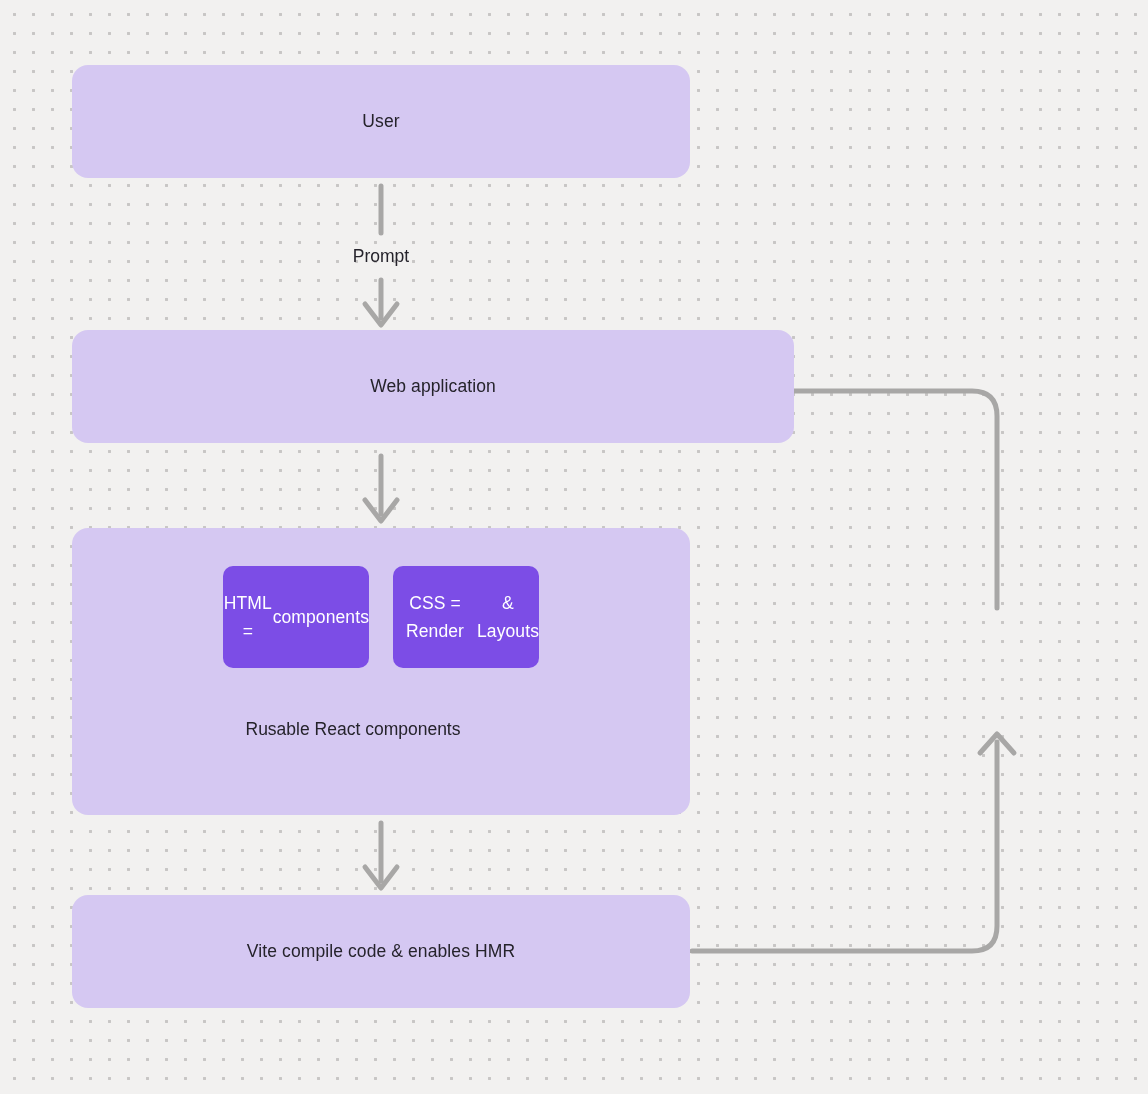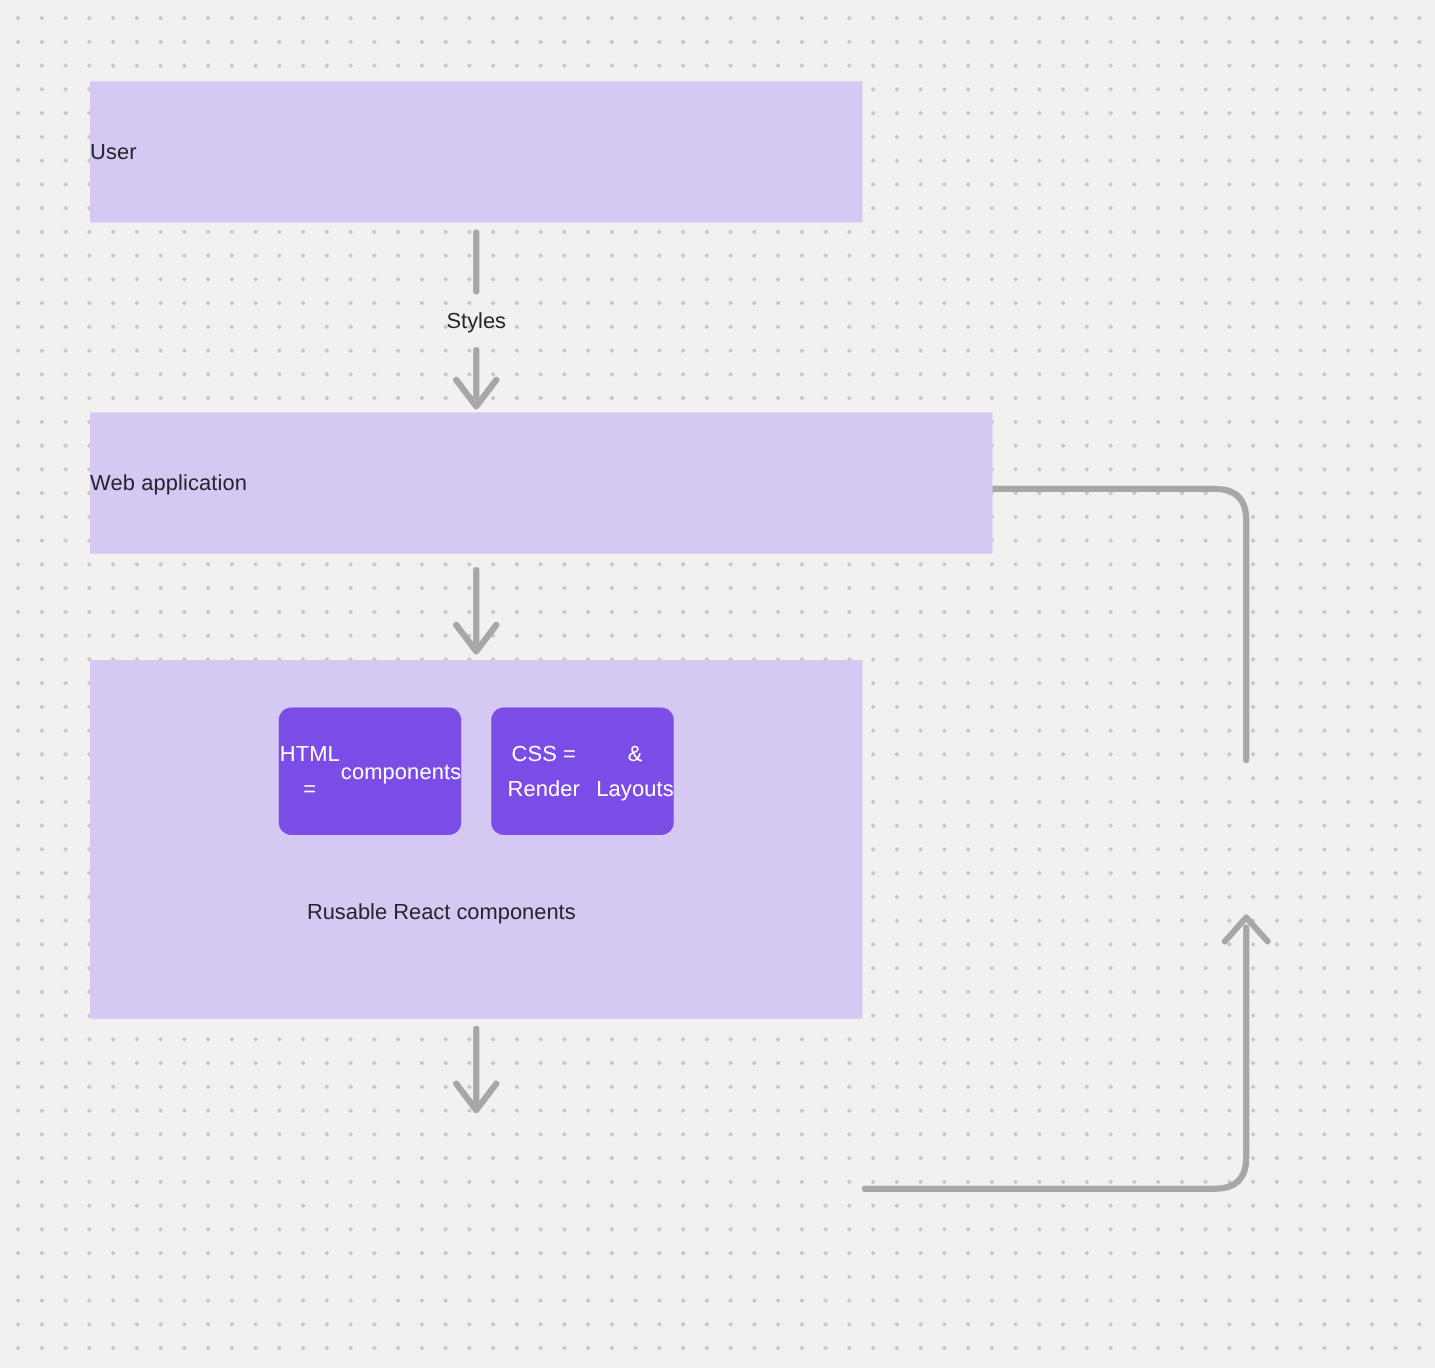--- a/index.html
+++ b/index.html
@@ -32,22 +32,22 @@
   .connectors path{
     stroke:var(--arrow);
     stroke-width:5;
     fill:none;
     stroke-linecap:round;
     stroke-linejoin:round;
   }
   .node{
     position:absolute;
     background:var(--node-light);
-    border-radius:0;
-    display:flex;align-items:center;justify-content:flex-start;
+    border-radius:16px;
+    display:flex;align-items:center;justify-content:center;
     color:var(--text-dark);
     font-size:17.5px;
     font-weight:500;
     letter-spacing:.1px;
     z-index:3;
   }
   .node-user{left:72px;top:65px;width:618px;height:113px;}
   .node-webapp{left:72px;top:330px;width:722px;height:113px;}
   .node-vite{left:72px;top:895px;width:618px;height:113px;}
   .node-renderui{left:901px;top:613px;width:191px;height:116px;}
@@ -109,36 +109,39 @@
     <path d="M 718 374 L 695 391 L 718 408"></path>
 
     <path d="M 692 951 L 972 951 Q 997 951 997 926 L 997 742"></path>
     <path d="M 980 753 L 997 734 L 1014 753"></path>
   </svg>
 
   <div class="node node-user">
     <span>User</span>
   </div>
 
-  <div class="edge-label">Styles</div>
+  <div class="edge-label">Prompt</div>
 
   <div class="node node-webapp">
     <span>Web application</span>
   </div>
 
   <div class="node node-group">
     <div class="chip-row">
       <div class="chip">
         <span>HTML =</span>
         <span>components</span>
       </div>
       <div class="chip">
         <span>CSS = Render</span>
         <span>&amp; Layouts</span>
       </div>
     </div>
   </div>
 
   <div class="group-caption">Rusable React components</div>
 
+  <div class="node node-vite">
+    <span>Vite compile code &amp; enables HMR</span>
+  </div>
 
 
 </div>
 
 </body></html>

